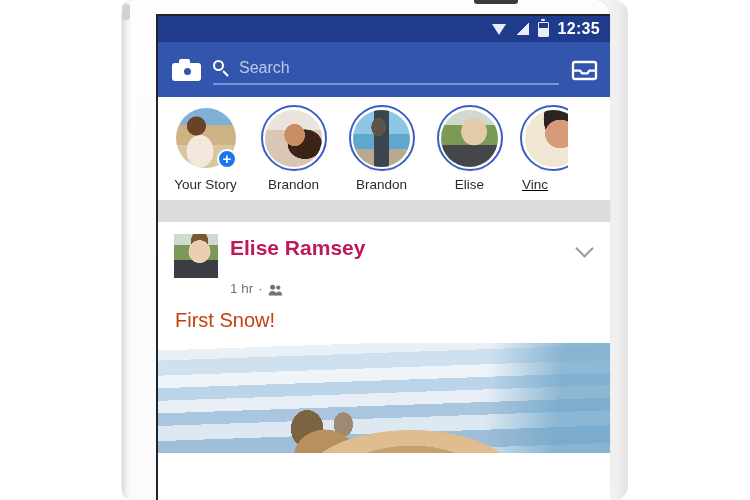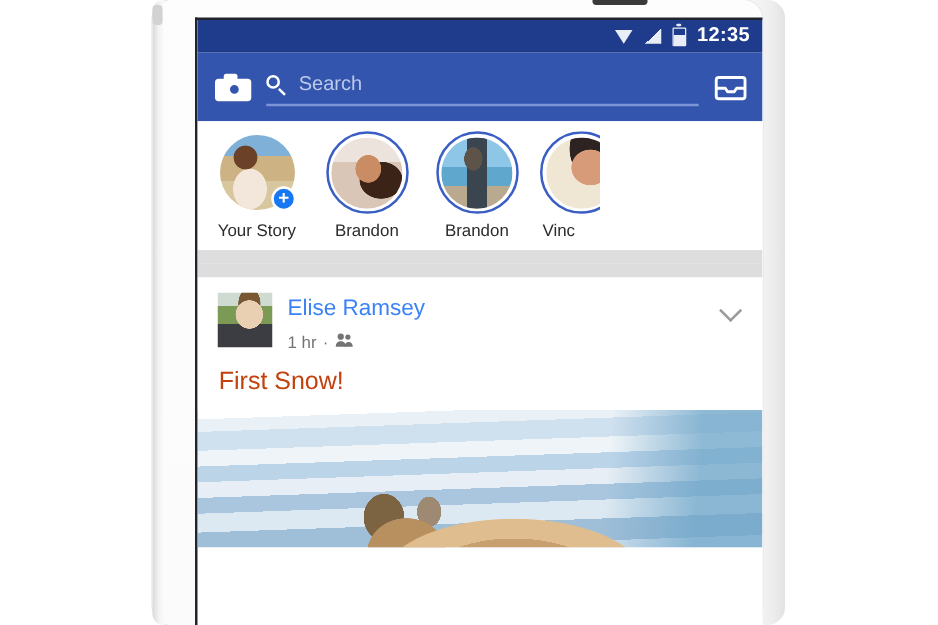--- a/index.html
+++ b/index.html
@@ -104,41 +104,41 @@
   .ring-img{width:100%;height:100%;border-radius:50%;overflow:hidden;position:relative;}
   .story-name{
     margin-top:6px;font-size:13.5px;color:#2b2b2b;white-space:nowrap;
     overflow:hidden;text-overflow:clip;
   }
   .plus-badge{
     position:absolute;right:6px;bottom:23px;width:20px;height:20px;border-radius:50%;
     background:#1877f2;border:2px solid #ffffff;box-sizing:border-box;
     color:#fff;font-size:15px;line-height:16px;font-weight:bold;text-align:center;
   }
-  .story.clipped{width:48px;overflow:hidden;}
+  .story.clipped{width:48px;overflow:hidden;text-decoration:underline;}
   .story.clipped .ring{margin:0;}
   .story.clipped .story-name{text-align:left;padding-left:2px;}
 
   .band{height:11px;background:#dddddd;}
 
   
   .composer{
     height:67px;background:#ffffff;display:flex;align-items:center;
     padding:0 16px;box-sizing:border-box;gap:16px;
   }
   .composer-avatar{width:44px;height:44px;overflow:hidden;flex:none;position:relative;}
   .composer-text{font-size:17px;color:#333333;}
 
   
   .post{background:#ffffff;padding:12px 14px 0 16px;box-sizing:border-box;}
   .post-head{display:flex;align-items:flex-start;gap:12px;}
   .post-avatar{width:44px;height:44px;flex:none;overflow:hidden;position:relative;}
   .post-meta{flex:1;padding-top:1px;}
-  .post-author{font-size:18px;font-weight:normal;color:#3b82f6;line-height:1.25;}
-  .post-sub{display:flex;align-items:flex-start;gap:5px;margin-top:8px;color:#737373;font-size:13.5px;}
+  .post-author{font-size:21px;font-weight:bold;color:#be185d;line-height:1.25;}
+  .post-sub{display:flex;align-items:flex-end;gap:5px;margin-top:20px;color:#737373;font-size:13.5px;}
   .friends-ico{display:inline-block;width:15px;height:12px;position:relative;}
   .chev{width:22px;height:22px;position:relative;flex:none;margin-top:2px;}
   .chev::before{
     content:"";position:absolute;left:4px;top:6px;width:11px;height:11px;
     border-right:2px solid #9a9a9a;border-bottom:2px solid #9a9a9a;
     transform:rotate(45deg);
   }
   .post-body{font-size:20px;color:#c2410c;padding:13px 0 11px 1px;}
   .post-photo{height:110px;position:relative;overflow:hidden;}
 
@@ -225,20 +225,31 @@
             <div class="ring-img">
               <span class="ph" style="background:
                 radial-gradient(ellipse at 45% 30%, #5d5348 0 16%, transparent 17%),
                 linear-gradient(90deg, transparent 36%, #3b4550 36% 64%, transparent 64%),
                 linear-gradient(180deg,#8ec6e8 0 42%, #5fa7cc 42% 68%, #b9a98f 68% 100%);"></span>
             </div>
           </div>
           <div class="story-name">Brandon</div>
         </div>
 
+        <div class="story">
+          <div class="ring active">
+            <div class="ring-img">
+              <span class="ph" style="background:
+                radial-gradient(ellipse at 58% 38%, #e4c9ab 0 27%, transparent 28%),
+                radial-gradient(ellipse at 58% 33%, #6b4a2c 0 15%, transparent 16%),
+                linear-gradient(180deg,#cfd9cd 0 26%, #7a9a55 26% 62%, #45464a 62% 100%);"></span>
+            </div>
+          </div>
+          <div class="story-name">Elise</div>
+        </div>
 
         <div class="story clipped">
           <div class="ring active">
             <div class="ring-img">
               <span class="ph" style="background:
                 radial-gradient(ellipse at 62% 42%, #d79b7a 0 30%, transparent 31%),
                 radial-gradient(ellipse at 64% 16%, #2d2320 0 34%, transparent 35%),
                 linear-gradient(180deg,#efe6d4 0 100%);"></span>
             </div>
           </div>

